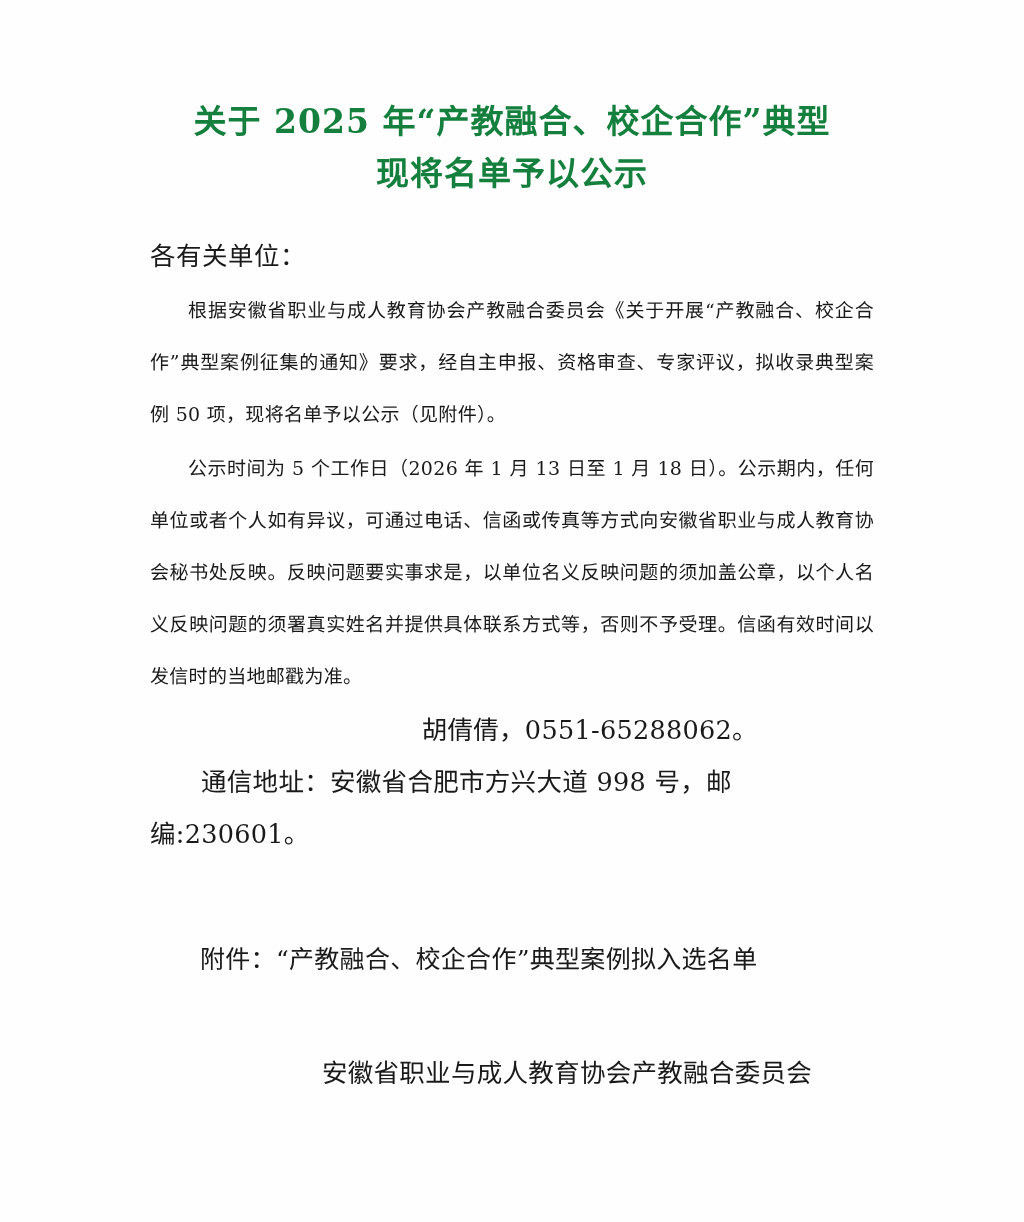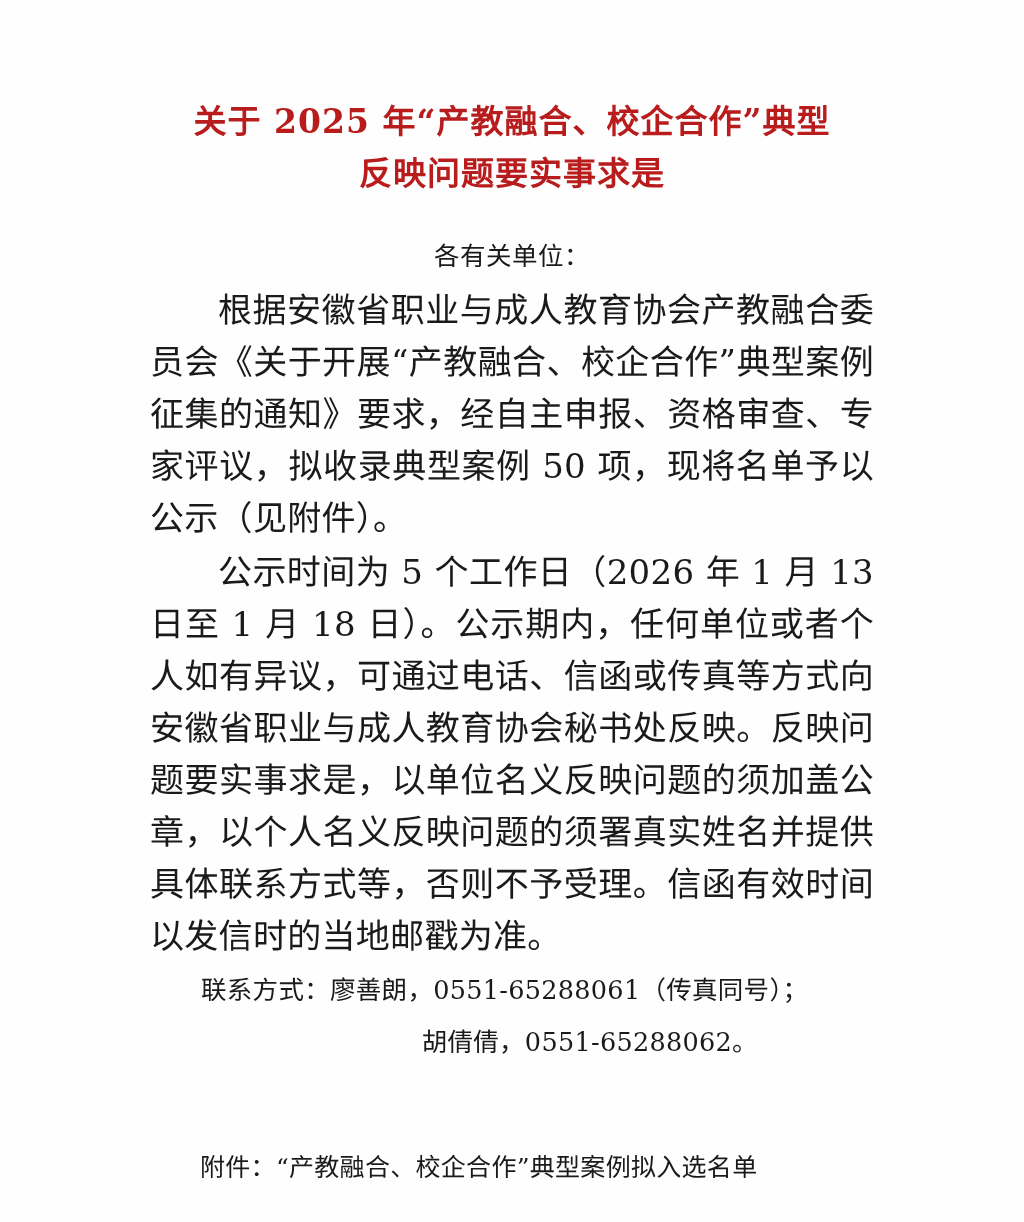--- a/index.html
+++ b/index.html
@@ -23,36 +23,36 @@
     box-sizing: border-box;
     padding: 96px 150px 0 150px;
   }
   .doc-title {
     font-family: "DejaVu Serif", "Liberation Serif", serif;
     font-weight: bold;
     font-size: 33px;
     line-height: 52px;
     text-align: center;
     letter-spacing: 1px;
-    color: #b91c1c;
+    color: #15803d;
     margin: 0 0 34px 0;
     padding: 0 8px;
   }
   .doc-title .t-line {
     display: block;
   }
   .salutation {
     font-size: 25.5px;
     line-height: 44px;
     letter-spacing: 0.5px;
     margin: 0 0 6px 0;
-    text-align: center;
+    text-align: left;
   }
   .para {
-    font-size: 34px;
+    font-size: 19px;
     line-height: 52px;
     text-align: justify;
     text-align-last: left;
     text-justify: inter-ideograph;
     letter-spacing: 0.3px;
     margin: 0;
     text-indent: 2em;
   }
   .para.p-tight {
     margin-top: 2px;
@@ -90,32 +90,32 @@
     padding-left: 110px;
   }
 </style>
 </head>
 <body>
 
 <div class="page">
 
   <h1 class="doc-title">
     <span class="t-line">关于 2025 年“产教融合、校企合作”典型</span>
-    <span class="t-line">反映问题要实事求是</span>
+    <span class="t-line">现将名单予以公示</span>
   </h1>
 
   <p class="salutation">各有关单位：</p>
 
   <p class="para">根据安徽省职业与成人教育协会产教融合委员会《关于开展“产教融合、校企合作”典型案例征集的通知》要求，经自主申报、资格审查、专家评议，拟收录典型案例 50 项，现将名单予以公示（见附件）。</p>
 
   <p class="para p-tight">公示时间为 5 个工作日（2026 年 1 月 13 日至 1 月 18 日）。公示期内，任何单位或者个人如有异议，可通过电话、信函或传真等方式向安徽省职业与成人教育协会秘书处反映。反映问题要实事求是，以单位名义反映问题的须加盖公章，以个人名义反映问题的须署真实姓名并提供具体联系方式等，否则不予受理。信函有效时间以发信时的当地邮戳为准。</p>
 
   <div class="contact-block">
-    <p class="contact-line">联系方式：廖善朗，0551-65288061（传真同号）；</p>
     <p class="contact-line indent-more">胡倩倩，0551-65288062。</p>
+    <p class="contact-line">通信地址：安徽省合肥市方兴大道 998 号，邮编:230601。</p>
   </div>
 
   <p class="attachment">附件：“产教融合、校企合作”典型案例拟入选名单</p>
 
   <div class="signature">
     <div class="sig-org">安徽省职业与成人教育协会产教融合委员会</div>
 
   </div>
 
 </div>

